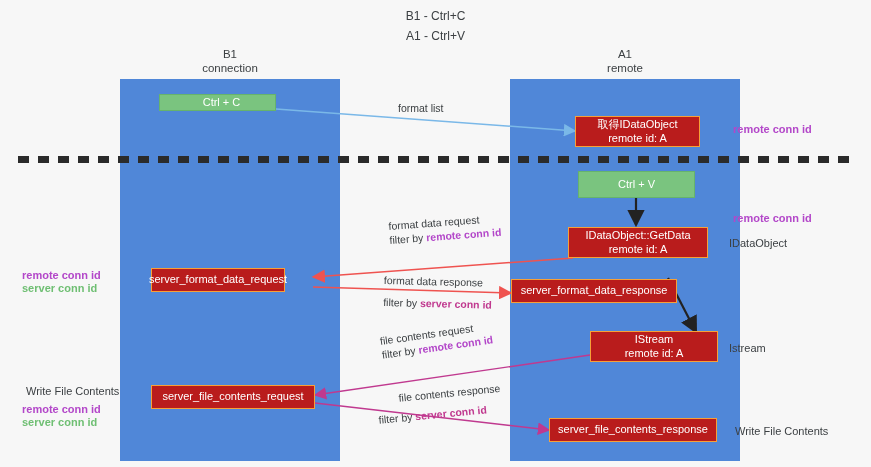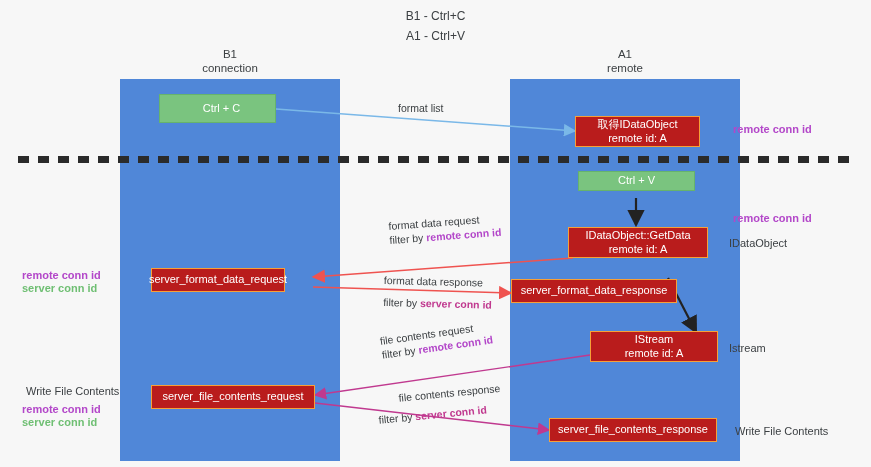--- a/index.html
+++ b/index.html
@@ -147,30 +147,30 @@
 
     <path d="M313,287 L511,293" stroke="#ef5350" stroke-width="1.5" fill="none" marker-end="url(#ar-red)"></path>
 
     <path d="M668,278 L696,332" stroke="#222222" stroke-width="2.2" fill="none" marker-end="url(#ar-black)"></path>
 
     <path d="M590,355 L315,395" stroke="#c0398f" stroke-width="1.4" fill="none" marker-end="url(#ar-magenta)"></path>
 
     <path d="M315,403 L549,430" stroke="#c0398f" stroke-width="1.4" fill="none" marker-end="url(#ar-magenta)"></path>
   </svg>
 
-  <div class="abs node node-green" style="left:159px; top:94px; width:117px; height:29px;padding-left:8px;">
+  <div class="abs node node-green" style="left:159px; top:94px; width:117px; height:17px;padding-left:8px;">
     <span>Ctrl + C</span>
   </div>
 
   <div class="abs node node-orange" style="left:575px; top:116px; width:125px; height:31px;">
     <span>取得IDataObject</span>
     <span class="l2">remote id: A</span>
   </div>
 
-  <div class="abs node node-green" style="left:578px; top:171px; width:117px; height:20px;">
+  <div class="abs node node-green" style="left:578px; top:171px; width:117px; height:27px;">
     <span>Ctrl + V</span>
   </div>
 
   <div class="abs node node-orange" style="left:568px; top:227px; width:140px; height:31px;">
     <span>IDataObject::GetData</span>
     <span class="l2">remote id: A</span>
   </div>
 
   <div class="abs node node-orange" style="left:151px; top:268px; width:134px; height:24px;">
     <span>server_format_data_request</span>

